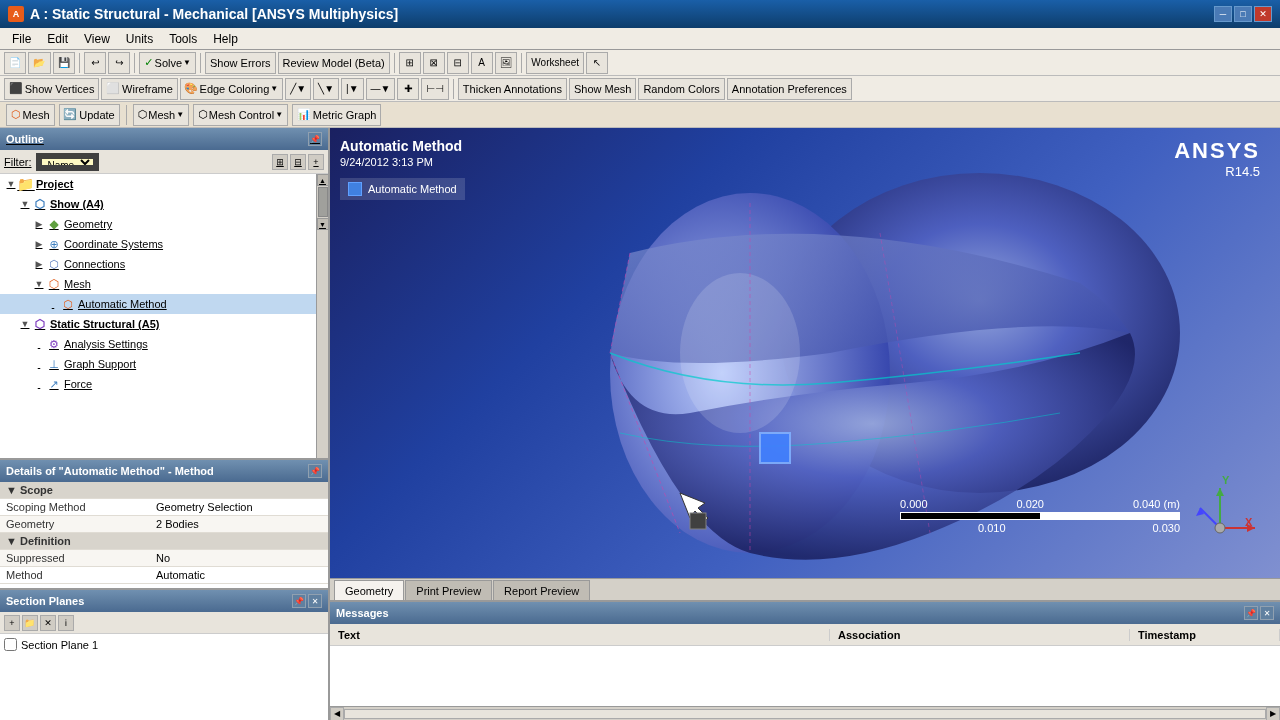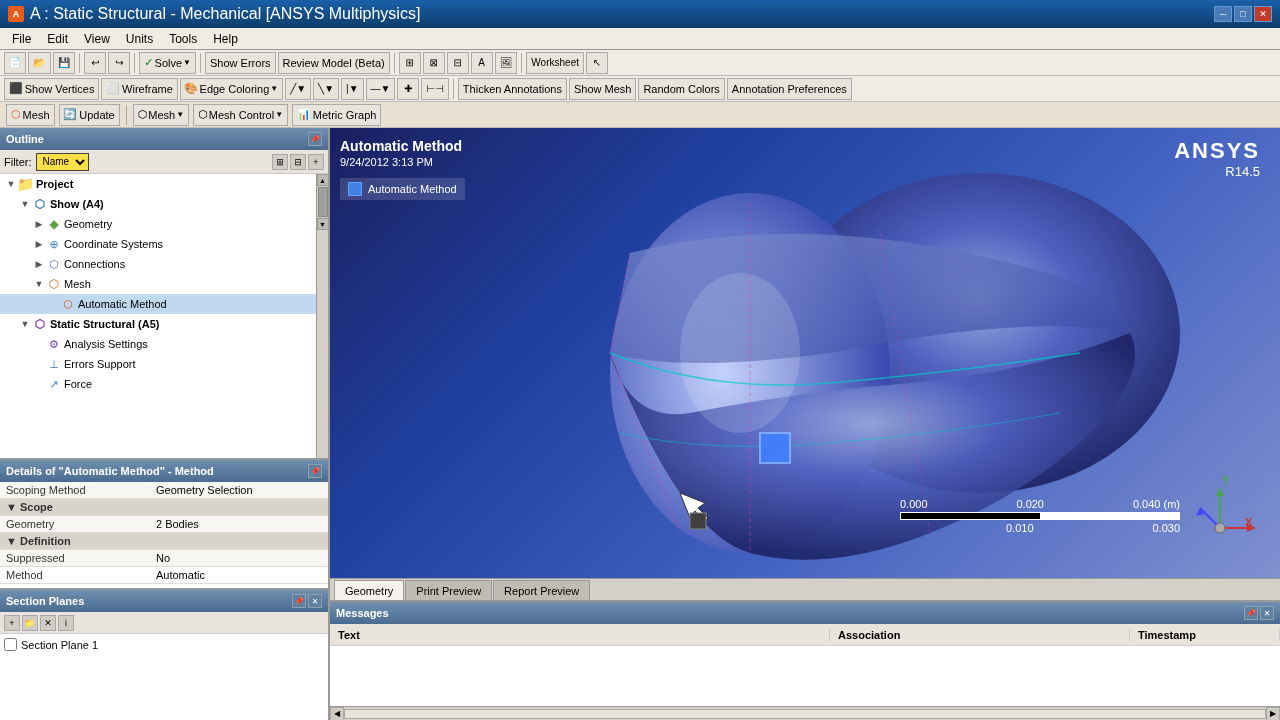--- a/index.html
+++ b/index.html
@@ -7,21 +7,21 @@
 
     
     .title-bar {
       height: 28px;
       background: linear-gradient(to bottom, #1a5fa8, #0d3d6b);
       display: flex; align-items: center; justify-content: space-between;
       padding: 0 8px; color: white;
     }
     .title-bar-left { display: flex; align-items: center; gap: 6px; }
     .title-icon { width: 16px; height: 16px; background: #e85c1a; border-radius: 2px; display:flex;align-items:center;justify-content:center;color:white;font-weight:bold;font-size:9px; }
-    .title-text { font-size: 16px; font-weight: normal; }
+    .title-text { font-size: 14px; font-weight: bold; }
     .title-controls { display: flex; gap: 2px; }
     .title-btn { width: 18px; height: 16px; background: #4a7ab5; border: 1px solid #6699cc; color: white; font-size: 9px; cursor: pointer; display:flex;align-items:center;justify-content:center; }
     .title-btn.close { background: #c0392b; }
 
     
     .menu-bar {
       height: 22px;
       background: #f0ece4;
       display: flex; align-items: center;
       border-bottom: 1px solid #999;
@@ -68,38 +68,39 @@
       background: #f5f2ee;
       border-right: 2px solid #999;
     }
 
     
     .outline-panel {
       flex: 1;
       display: flex; flex-direction: column;
       border-bottom: 2px solid #999;
       min-height: 200px;
+      text-decoration: underline;
     }
     .panel-header {
       height: 22px;
       background: linear-gradient(to bottom, #7090b0, #4a6a90);
       color: white; display:flex;align-items:center;justify-content:space-between;
       padding: 0 6px; font-weight: bold;
     }
     .panel-header-controls { display:flex;gap:2px; }
     .panel-ctrl-btn { width: 14px; height: 14px; background:#6080a0;border:1px solid #90a0b0;color:white;font-size:8px;display:flex;align-items:center;justify-content:center;cursor:pointer; }
 
     
     .filter-row {
       height: 24px; background: #e8e4dc;
       display:flex;align-items:center;padding:0 4px;gap:4px;
       border-bottom:1px solid #ccc;
     }
     .filter-label { font-size:11px; }
-    .filter-select { height:18px;font-size:10px;border:1px solid #404040;background:#fde047;padding:0 2px; }
+    .filter-select { height:18px;font-size:10px;border:6px solid #404040;background:#fef9c3;padding:0 2px; }
     .filter-icons { display:flex;gap:2px;margin-left:auto; }
     .filter-icon-btn { width:16px;height:16px;background:#d0ccc4;border:1px solid #aaa;font-size:9px;display:flex;align-items:center;justify-content:center;cursor:pointer; }
 
     
     .tree-container {
       flex:1; overflow-y:auto; overflow-x:hidden;
       background: white;
     }
     .tree-item {
       display:flex;align-items:center;padding:2px 2px;cursor:pointer;
@@ -490,21 +491,21 @@
 
           <div class="tree-item indentL3">
             <span class="tree-expand">&nbsp;</span>
             <span class="tree-icon" style="color:#8040c0;">⚙</span>
             <span>Analysis Settings</span>
           </div>
 
           <div class="tree-item indentL3">
             <span class="tree-expand">&nbsp;</span>
             <span class="tree-icon" style="color:#4080c0;">⊥</span>
-            <span>Errors Support</span>
+            <span>Graph Support</span>
           </div>
 
           <div class="tree-item indentL3">
             <span class="tree-expand">&nbsp;</span>
             <span class="tree-icon" style="color:#4080c0;">↗</span>
             <span>Force</span>
           </div>
         </div>
 
         <div class="scrollbar-container">
@@ -517,25 +518,25 @@
 
     <div class="details-panel">
       <div class="details-header">
         <span>Details of "Automatic Method" - Method</span>
         <button class="panel-ctrl-btn">📌</button>
       </div>
       <div class="details-table">
         <table>
           <tbody>
             <tr>
+              <td colspan="2" class="details-section-header">▼ Scope</td>
+            </tr>
+            <tr>
               <td>Scoping Method</td>
               <td>Geometry Selection</td>
-            </tr>
-            <tr>
-              <td colspan="2" class="details-section-header">▼ Scope</td>
             </tr>
             <tr>
               <td>Geometry</td>
               <td>2 Bodies</td>
             </tr>
             <tr>
               <td colspan="2" class="details-section-header">▼ Definition</td>
             </tr>
             <tr>
               <td>Suppressed</td>
@@ -636,21 +637,21 @@
       </div>
 
       <div style="position:absolute;bottom:44px;right:100px;">
         <div style="color:white;font-size:10px;display:flex;justify-content:space-between;width:280px;margin-bottom:2px;">
           <span>0.000</span>
           <span>0.020</span>
           <span>0.040 (m)</span>
         </div>
         <div class="scale-line"></div>
         <div style="color:white;font-size:10px;display:flex;justify-content:space-between;width:280px;margin-top:2px;">
-          <span style="margin-left:106px;">0.010</span>
+          <span style="margin-left:78px;">0.010</span>
           <span>0.030</span>
         </div>
       </div>
 
       <svg style="position:absolute;bottom:20px;right:20px;width:80px;height:90px;" viewBox="0 0 80 90">
 
         <line x1="40" y1="60" x2="20" y2="40" stroke="#4444ff" stroke-width="2"></line>
         <polygon points="20,40 16,48 24,46" fill="#4444ff"></polygon>
 
         <line x1="40" y1="60" x2="40" y2="20" stroke="#44aa44" stroke-width="2"></line>

